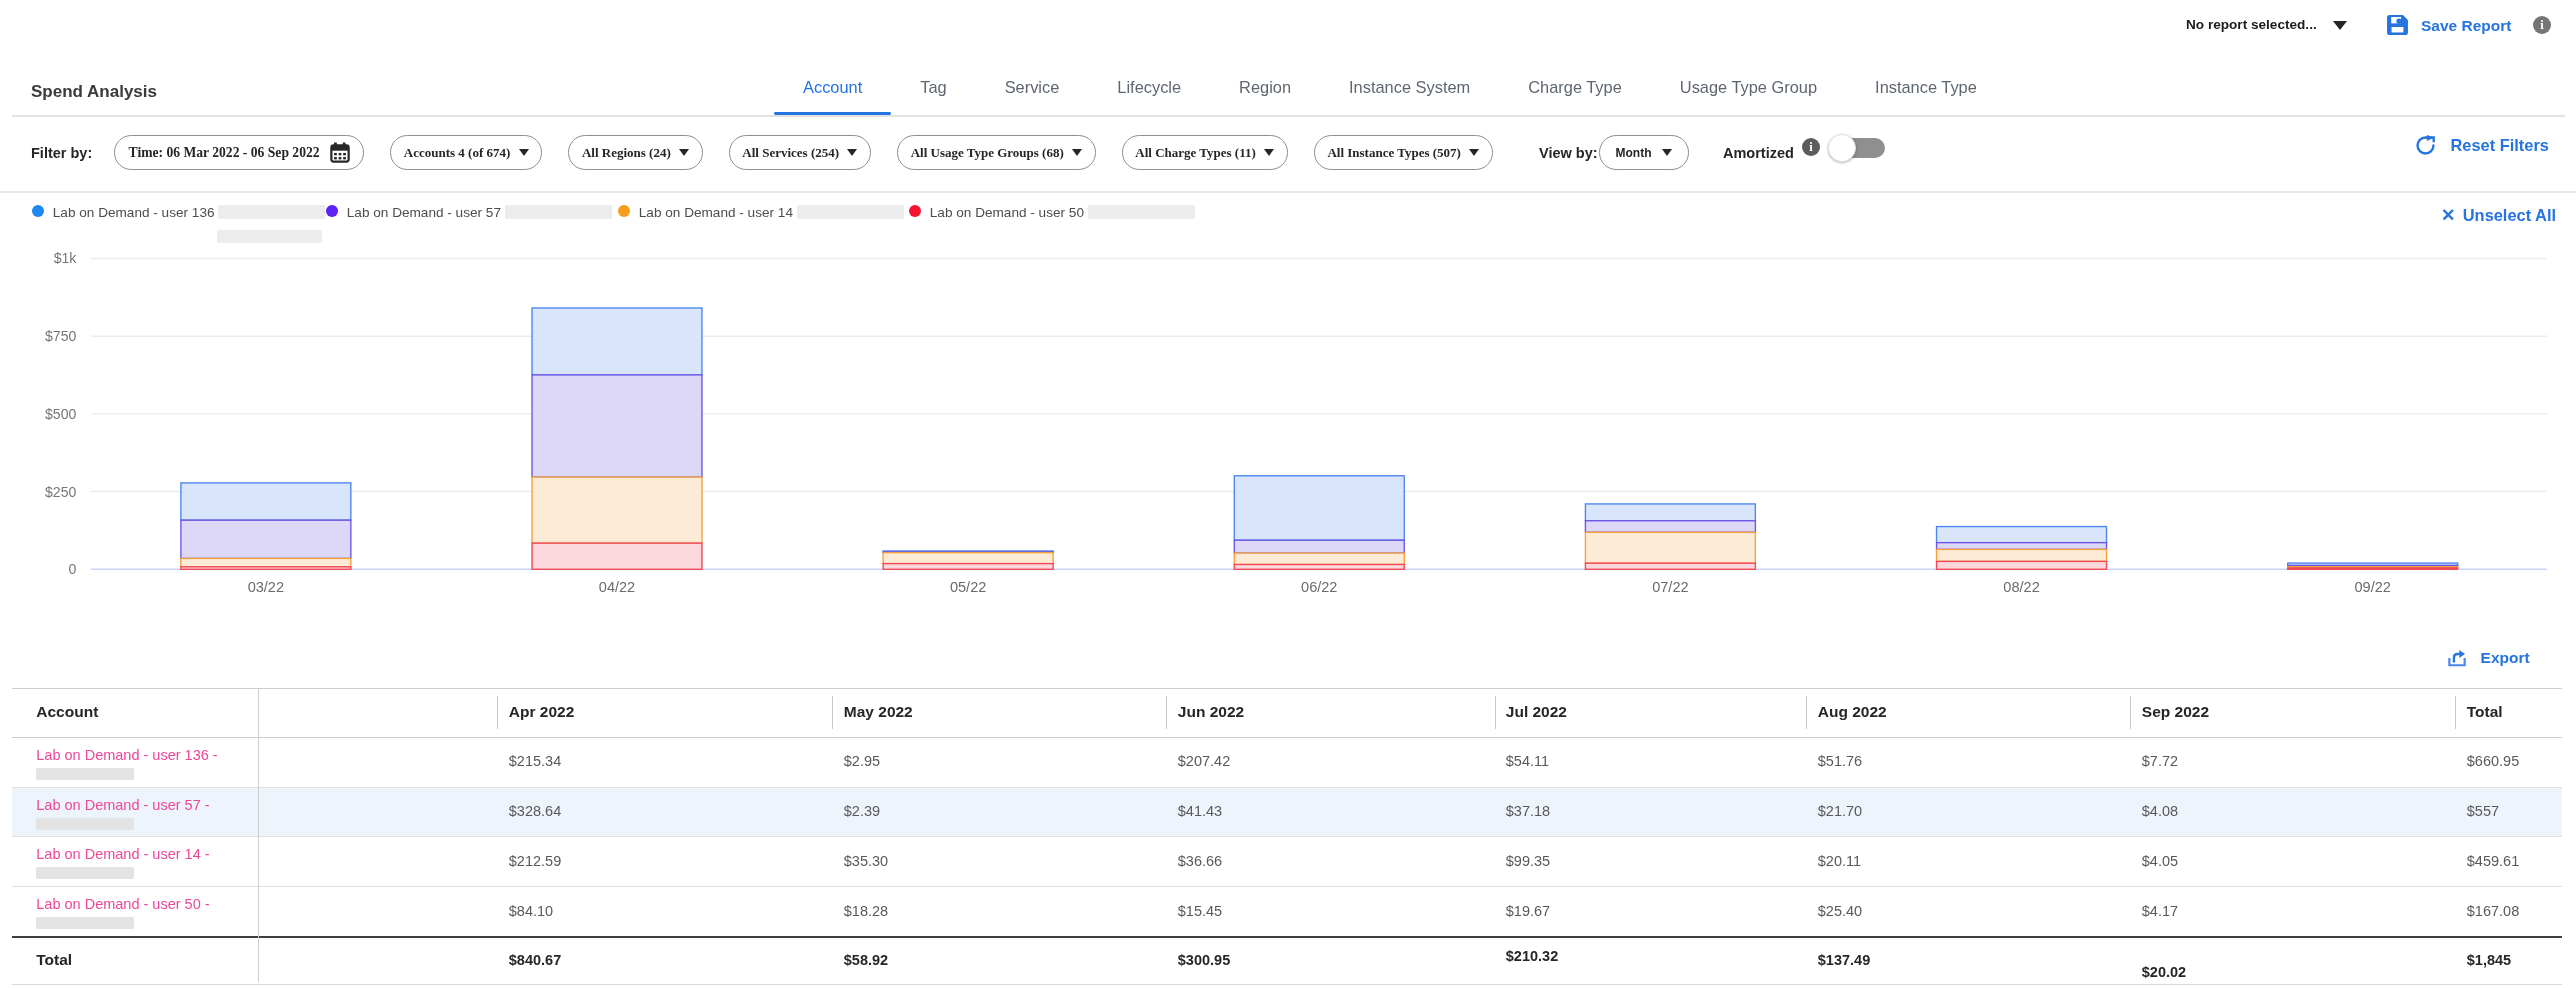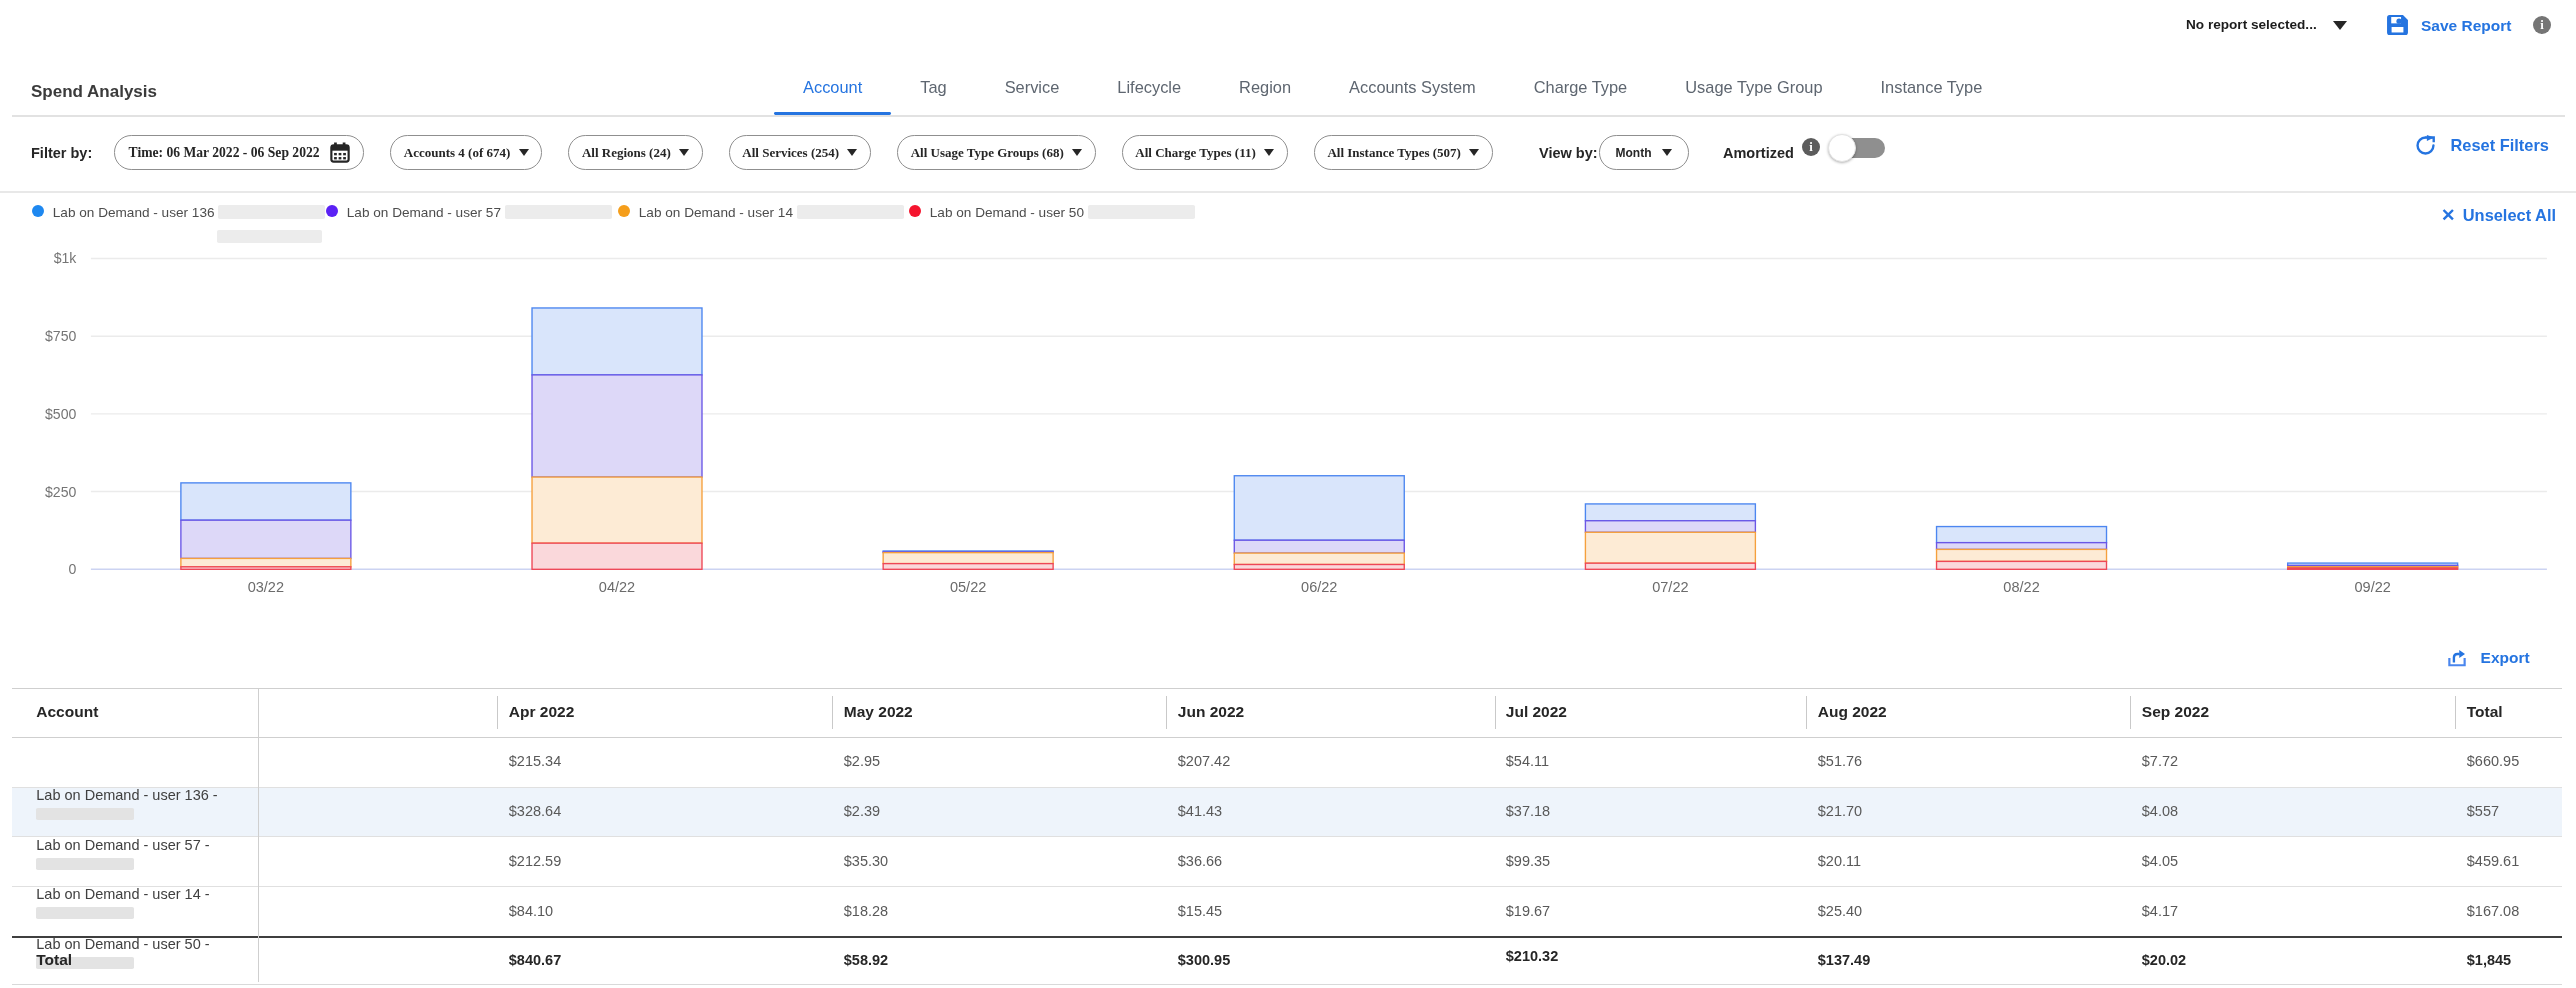--- a/index.html
+++ b/index.html
@@ -51,21 +51,21 @@
 #chart { left:0; top:227px; }
 
 #export { left:2447px; top:647px; display:flex; align-items:center; gap:13.6px; }
 #export span { font-size:15.5px; font-weight:bold; color:#2574e0; }
 
 #tbl { left:11.8px; top:688px; width:2550px; height:297px; }
 .hline { position:absolute; left:0; right:0; height:1.4px; background:#cfcfcf; }
 #tbl .vsep { position:absolute; left:246px; top:0; bottom:2.7px; width:1.4px; background:#cfcfcf; }
 .htick { position:absolute; top:8.2px; height:33px; width:1.4px; background:#c9c9c9; }
 .hlabel { position:absolute; top:14.5px; font-size:15.5px; font-weight:bold; color:#262626; }
-.acct { position:absolute; left:24.5px; font-size:14.5px; color:#404040;margin-top:40px; }
+.acct { position:absolute; left:24.5px; font-size:14.5px; color:#ec4899; }
 .acct .blur { background:#e3e3e3; width:98px; height:12.7px; margin-top:4.5px; }
 .val { position:absolute; font-size:14.5px; color:#595959; }
 .val.b { font-weight:bold; color:#262626; }
 #row2bg { position:absolute; left:0; right:0; top:99px; height:50px; background:#eef4fb; }
 </style>
 </head>
 <body>
 
 <div class="abs" id="noreport">No report selected...<span class="caret"></span></div>
 <svg class="abs" id="saveicon" width="21" height="20" viewBox="0 0 23 22">
@@ -79,21 +79,21 @@
     <div class="infocircle">i</div>
   </div>
 
 <div class="abs" id="title">Spend Analysis</div>
 <div class="abs" id="tabs">
   <div class="tab active">Account</div>
   <div class="tab">Tag</div>
   <div class="tab">Service</div>
   <div class="tab">Lifecycle</div>
   <div class="tab">Region</div>
-  <div class="tab">Accounts System</div>
+  <div class="tab">Instance System</div>
   <div class="tab">Charge Type</div>
   <div class="tab">Usage Type Group</div>
   <div class="tab">Instance Type</div>
 </div>
 <div class="abs" id="tabline"></div>
 
 <div class="abs" id="filterby">Filter by:</div>
 <div class="abs" id="pills">
   <div class="pill">Time: 06 Mar 2022 - 06 Sep 2022
     <svg width="20" height="21" viewBox="0 0 22 23" style="margin-left:10px">
@@ -272,16 +272,16 @@
     <div class="val" style="left:1494px; top:215px">$19.67</div>
     <div class="val" style="left:1806px; top:215px">$25.40</div>
     <div class="val" style="left:2130px; top:215px">$4.17</div>
     <div class="val" style="left:2455px; top:215px">$167.08</div>
     <div class="hlabel" style="left:24.5px; top:263px">Total</div>
     <div class="val b" style="left:497px; top:264px">$840.67</div>
     <div class="val b" style="left:832px; top:264px">$58.92</div>
     <div class="val b" style="left:1166px; top:264px">$300.95</div>
     <div class="val b" style="left:1494px; top:260px">$210.32</div>
     <div class="val b" style="left:1806px; top:264px">$137.49</div>
-    <div class="val b" style="left:2130px; top:264px">$20.02</div>
+    <div class="val b" style="left:2130px; top:276px">$20.02</div>
     <div class="val b" style="left:2455px; top:264px">$1,845</div>
   </div>
 
 
 </body></html>

